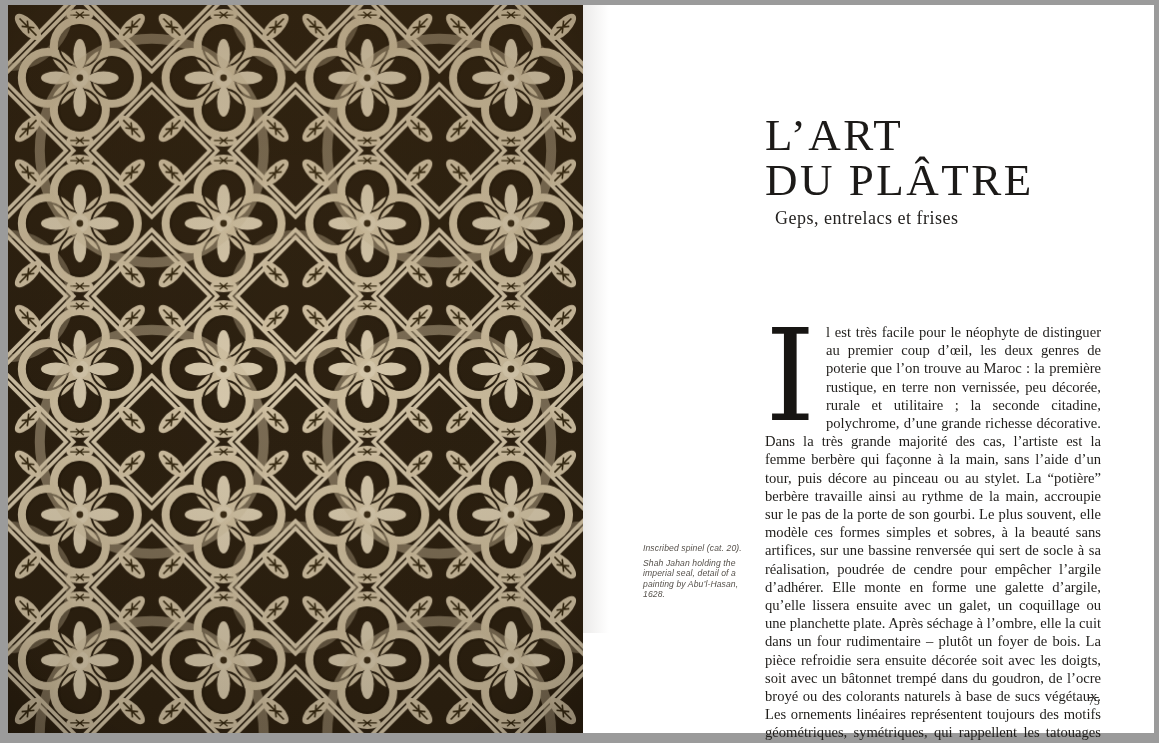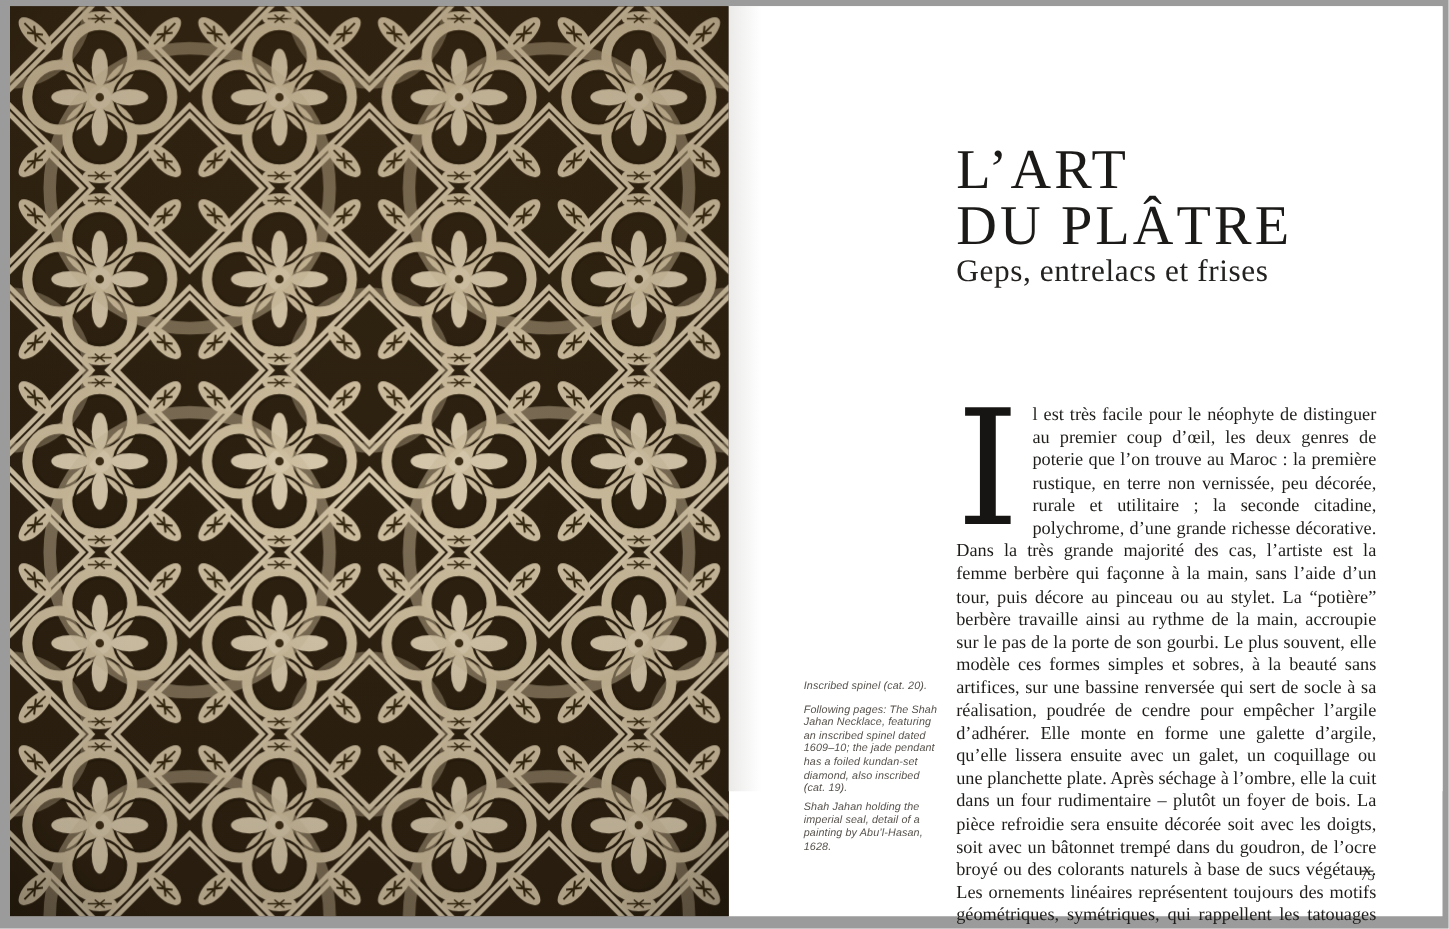--- a/index.html
+++ b/index.html
@@ -31,23 +31,23 @@
 
   .title {
     position:absolute; left:182px; top:108px;
     font-family:"Liberation Serif", serif;
     font-size:45px; line-height:45px; font-weight:400;
     letter-spacing:2.5px; color:#1c1a18;
   }
   .title span { display:block; }
 
   .subtitle {
-    position:absolute; left:182px; top:199px;
+    position:absolute; left:192px; top:199px;
     font-family:"Liberation Serif", serif;
-    font-size:25px; line-height:28px; font-weight:400;
+    font-size:18px; line-height:28px; font-weight:400;
     letter-spacing:0.5px; color:#242220;
   }
 
   .body-text {
     position:absolute; left:182px; top:318px; width:336px;
     font-family:"Liberation Serif", serif;
     font-size:14.6px; line-height:18.2px;
     text-align:justify; color:#1f1d1a;
   }
   .dropcap {
@@ -154,21 +154,20 @@
         <span>L’ART</span>
         <span>DU PLÂTRE</span>
       </h1>
 
       <h2 class="subtitle">Geps, entrelacs et frises</h2>
 
       <p class="body-text"><span class="dropcap">I</span><span>l est très facile pour le néophyte de distinguer au premier coup d’œil, les deux genres de poterie que l’on trouve au Maroc : la première rustique, en terre non vernissée, peu décorée, rurale et utilitaire ; la seconde citadine, polychrome, d’une grande richesse décorative. Dans la très grande majorité des cas, l’artiste est la femme berbère qui façonne à la main, sans l’aide d’un tour, puis décore au pinceau ou au stylet. La “potière” berbère travaille ainsi au rythme de la main, accroupie sur le pas de la porte de son gourbi. Le plus souvent, elle modèle ces formes simples et sobres, à la beauté sans artifices, sur une bassine renversée qui sert de socle à sa réalisation, poudrée de cendre pour empêcher l’argile d’adhérer. Elle monte en forme une galette d’argile, qu’elle lissera ensuite avec un galet, un coquillage ou une planchette plate. Après séchage à l’ombre, elle la cuit dans un four rudimentaire – plutôt un foyer de bois. La pièce refroidie sera ensuite décorée soit avec les doigts, soit avec un bâtonnet trempé dans du goudron, de l’ocre broyé ou des colorants naturels à base de sucs végétaux. Les ornements linéaires représentent toujours des motifs géométriques, symétriques, qui rappellent les tatouages tribaux. Pour les motifs les plus délicats, elle peut utiliser une plume d’oiseau en guise de stylet. Afin de fixer ces décors, une deuxième</span></p>
 
       <div class="caption">
         <p>Inscribed spinel (cat. 20).</p>
-        <p>Following pages: The Shah Jahan Necklace, featuring an inscribed spinel dated 1609–10; the jade pendant has a foiled kundan-set diamond, also inscribed (cat. 19).</p>
         <p class="tight">Shah Jahan holding the imperial seal, detail of a painting by Abu’l-Hasan, 1628.</p>
       </div>
 
       <div class="page-number">75</div>
     </div>
 
   </div>
 </div>
 
 </body></html>

